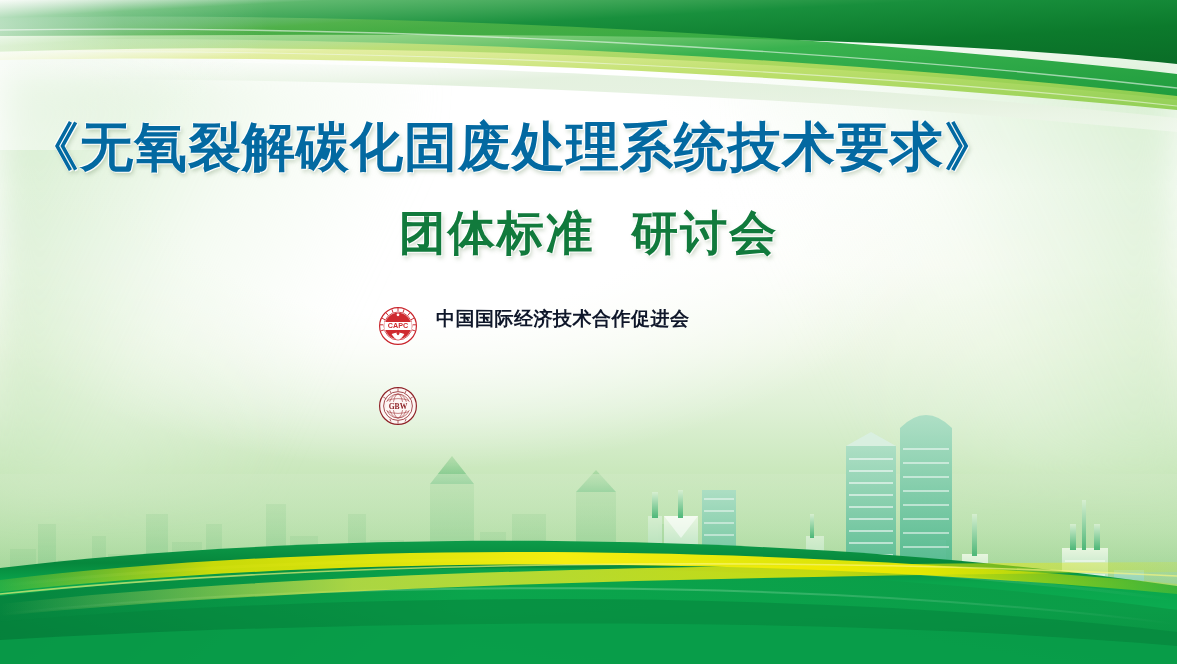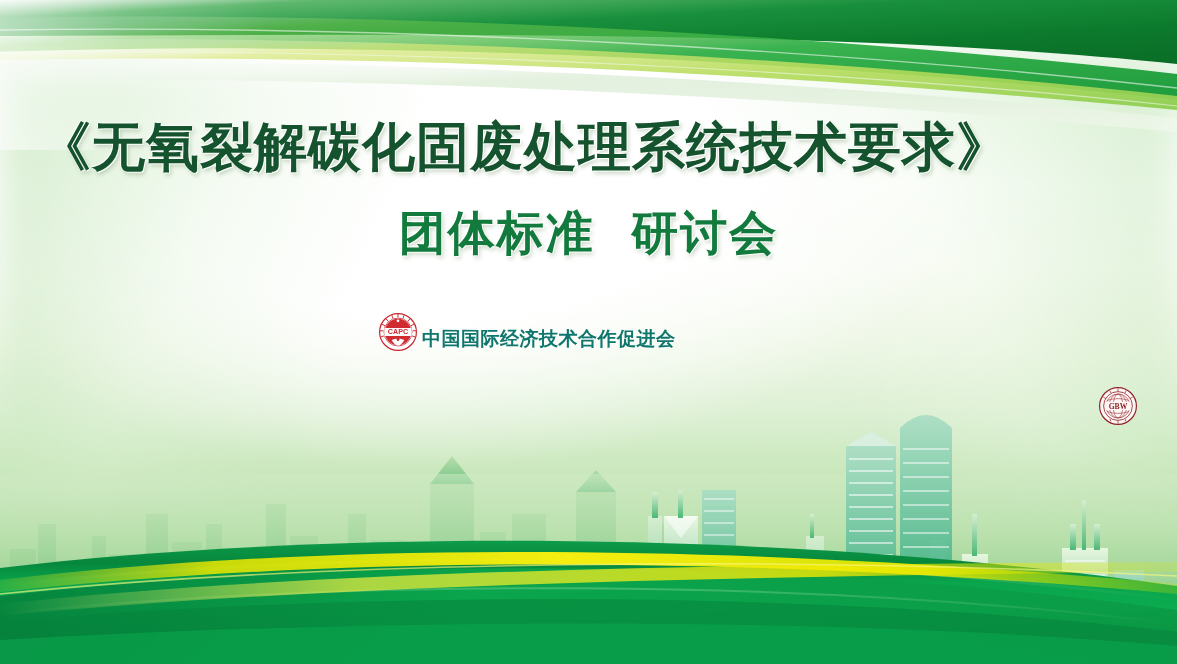--- a/index.html
+++ b/index.html
@@ -46,27 +46,27 @@
   
   .skyline{position:absolute;left:0;bottom:0;width:1177px;height:300px;}
 
   
   .bottom-band{position:absolute;left:0;bottom:0;width:1177px;height:130px;}
 
   
   .content{position:absolute;inset:0;}
 
   .title-main{
-    position:absolute;left:16px;top:112px;width:1016px;
+    position:absolute;left:4px;top:112px;width:1016px;
     text-align:center;
     font-family:"DejaVu Sans","Liberation Sans",sans-serif;
     font-weight:bold;
     font-size:53px;
     letter-spacing:1px;
-    color:#14532d;
+    color:#0369a1;
     white-space:nowrap;
     text-shadow:
        0 0 2px rgba(255,255,255,.95),
        1px 1px 0 rgba(255,255,255,.9),
       -1px -1px 0 rgba(255,255,255,.85),
        2px 3px 4px rgba(120,150,110,.40);
   }
   .title-sub{
     position:absolute;left:0;top:202px;width:1177px;
     text-align:center;
@@ -77,29 +77,29 @@
     color:#117a3c;
     white-space:pre;
     text-shadow:
        0 0 2px rgba(255,255,255,.95),
        1px 1px 0 rgba(255,255,255,.9),
       -1px -1px 0 rgba(255,255,255,.85),
        2px 3px 4px rgba(120,150,110,.38);
   }
 
   .org-list{position:absolute;left:378px;top:306px;width:760px;}
-  .org-row{display:flex;align-items:flex-end;height:46px;}
+  .org-row{display:flex;align-items:flex-start;height:46px;}
   .org-row.second{margin-top:34px;flex-direction:column;}
   .org-logo{width:40px;height:40px;flex:0 0 40px;}
   .org-label{
-    margin-left:4px;
+    margin-left:18px;
     font-family:"DejaVu Sans","Liberation Sans",sans-serif;
     font-weight:bold;
     font-size:19px;
-    color:#0f766e;
+    color:#0f172a;
     letter-spacing:.5px;
     white-space:nowrap;
   }
 </style>
 </head>
 <body>
 
 <div id="slide">
 
   <div class="bg-base"></div>

